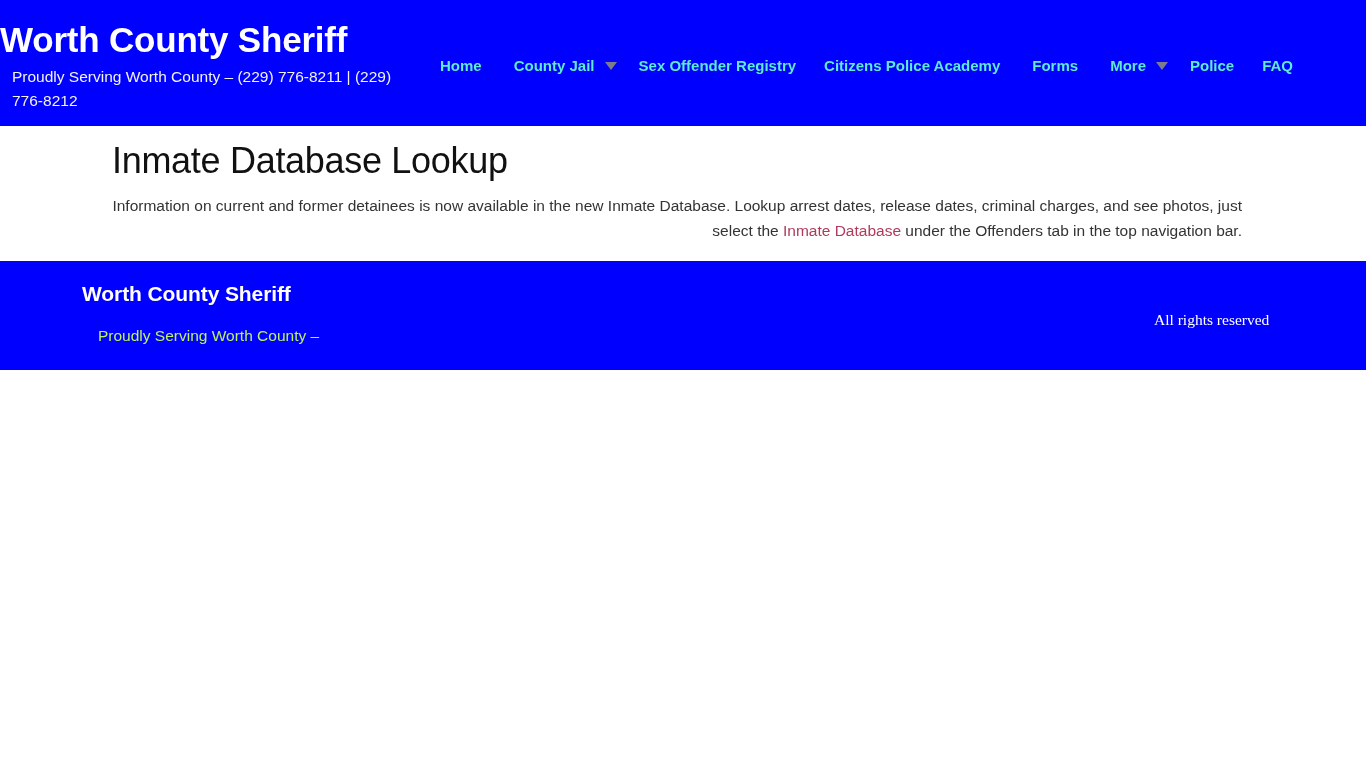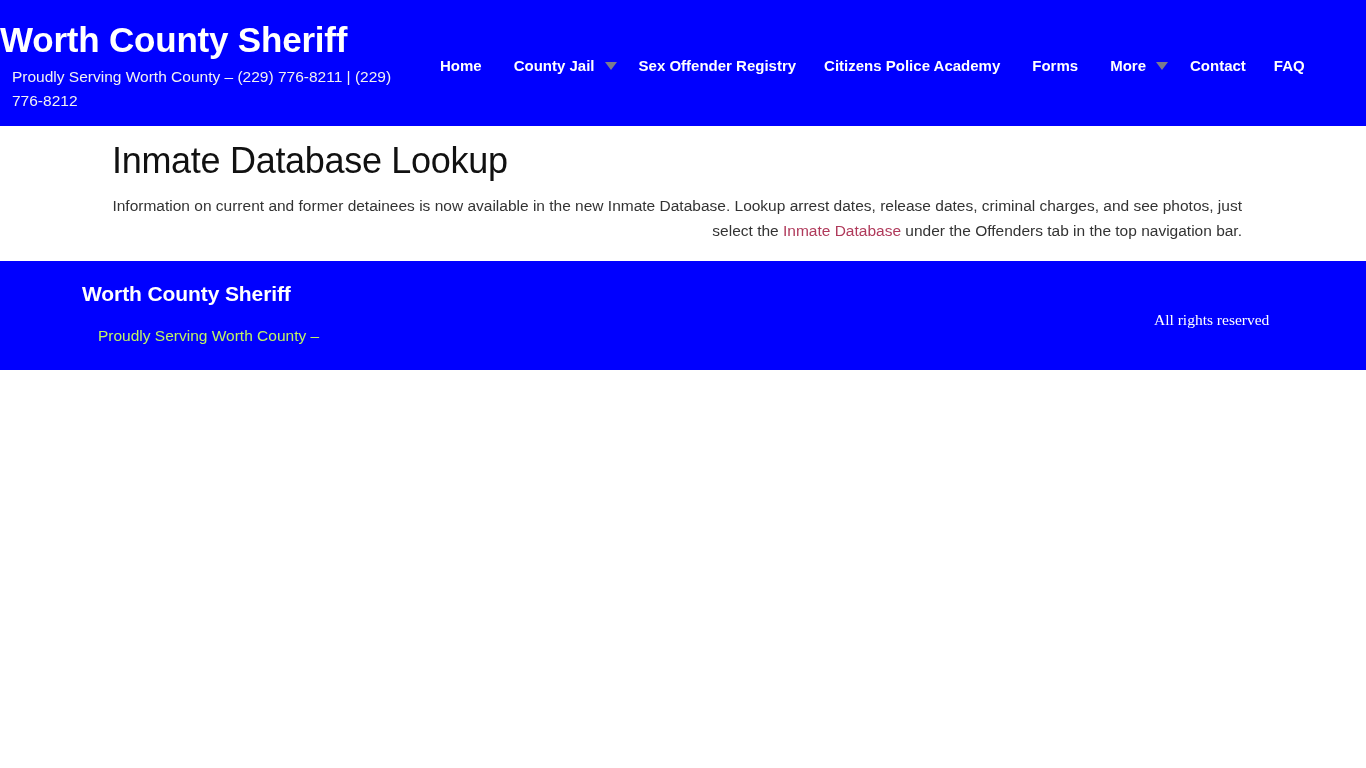--- a/index.html
+++ b/index.html
@@ -48,21 +48,21 @@
   .main-nav {
     position: absolute;
     left: 440px;
     top: 52px;
     right: 0;
     display: flex;
     align-items: center;
     height: 26px;
   }
   .nav-item {
-    color: #ffffff;
+    color: #5eead4;
     font-size: 15px;
     font-weight: bold;
     white-space: nowrap;
     text-decoration: none;
     cursor: pointer;
     display: inline-block;
   }
   .nav-gap-22 { width: 22px; }
   .nav-gap-32 { width: 32px; }
   .nav-gap-28 { width: 28px; }
@@ -177,21 +177,21 @@
     <a class="nav-item">Citizens Police Academy</a>
     <span class="nav-gap-32"></span>
 
     <a class="nav-item">Forms</a>
     <span class="nav-gap-32"></span>
 
     <a class="nav-item">More</a>
     <span class="nav-caret"></span>
     <span class="nav-gap-22"></span>
 
-    <a class="nav-item">Contact</a>
+    <a class="nav-item">Police</a>
     <span class="nav-gap-28"></span>
 
     <a class="nav-item">FAQ</a>
     <span class="nav-gap-22"></span>
 
   </nav>
 </header>
 
 <main class="content">
   <h1 class="page-title">Inmate Database Lookup</h1>

